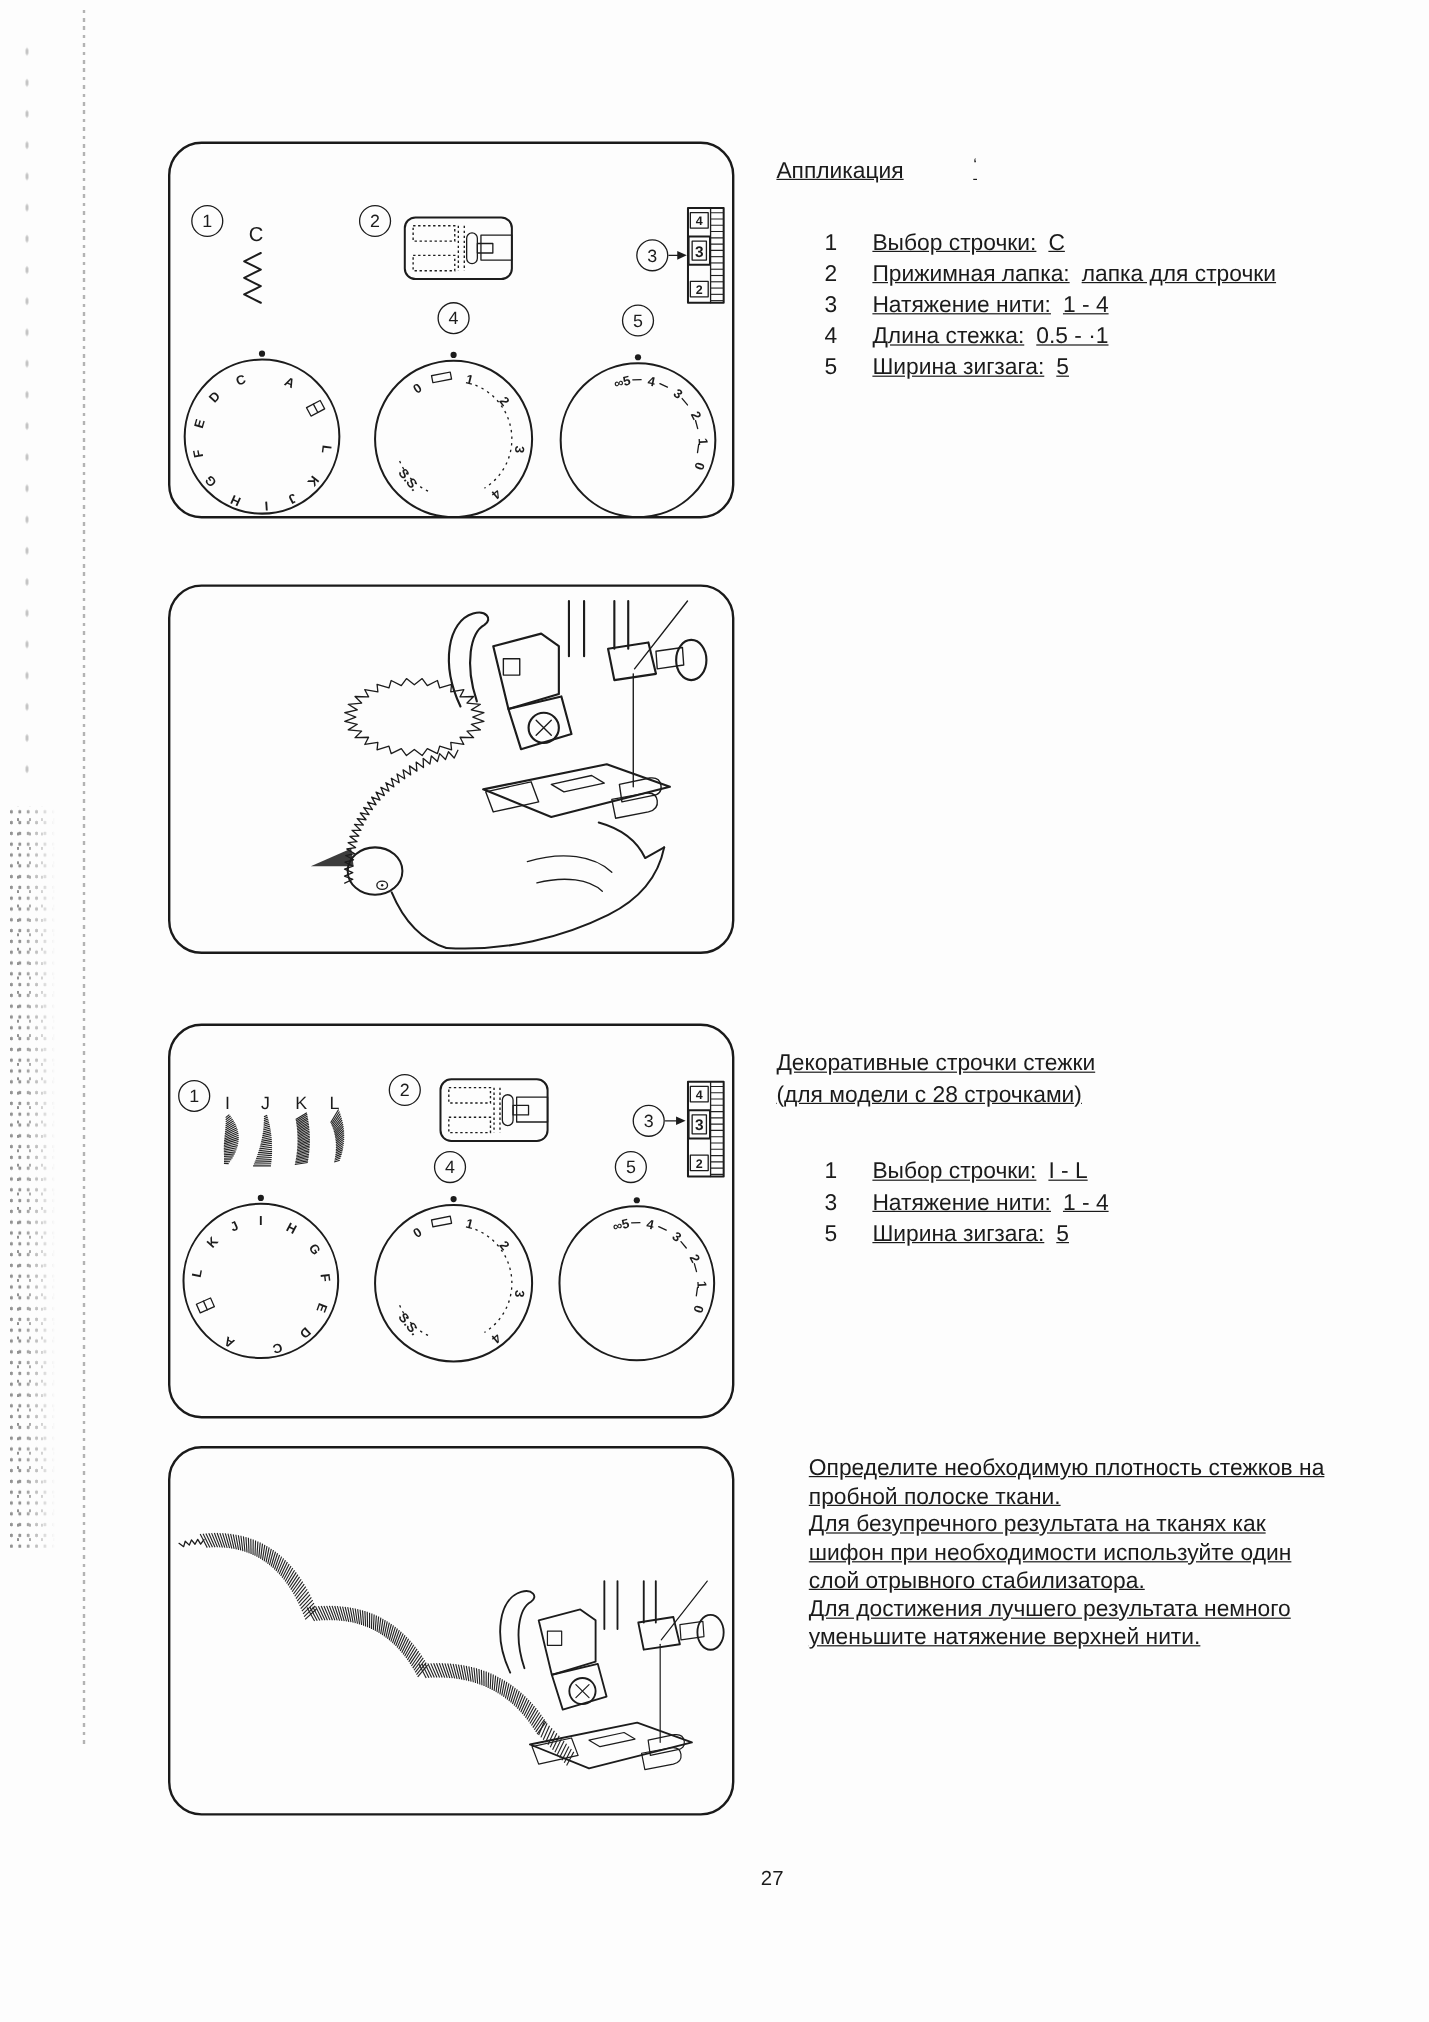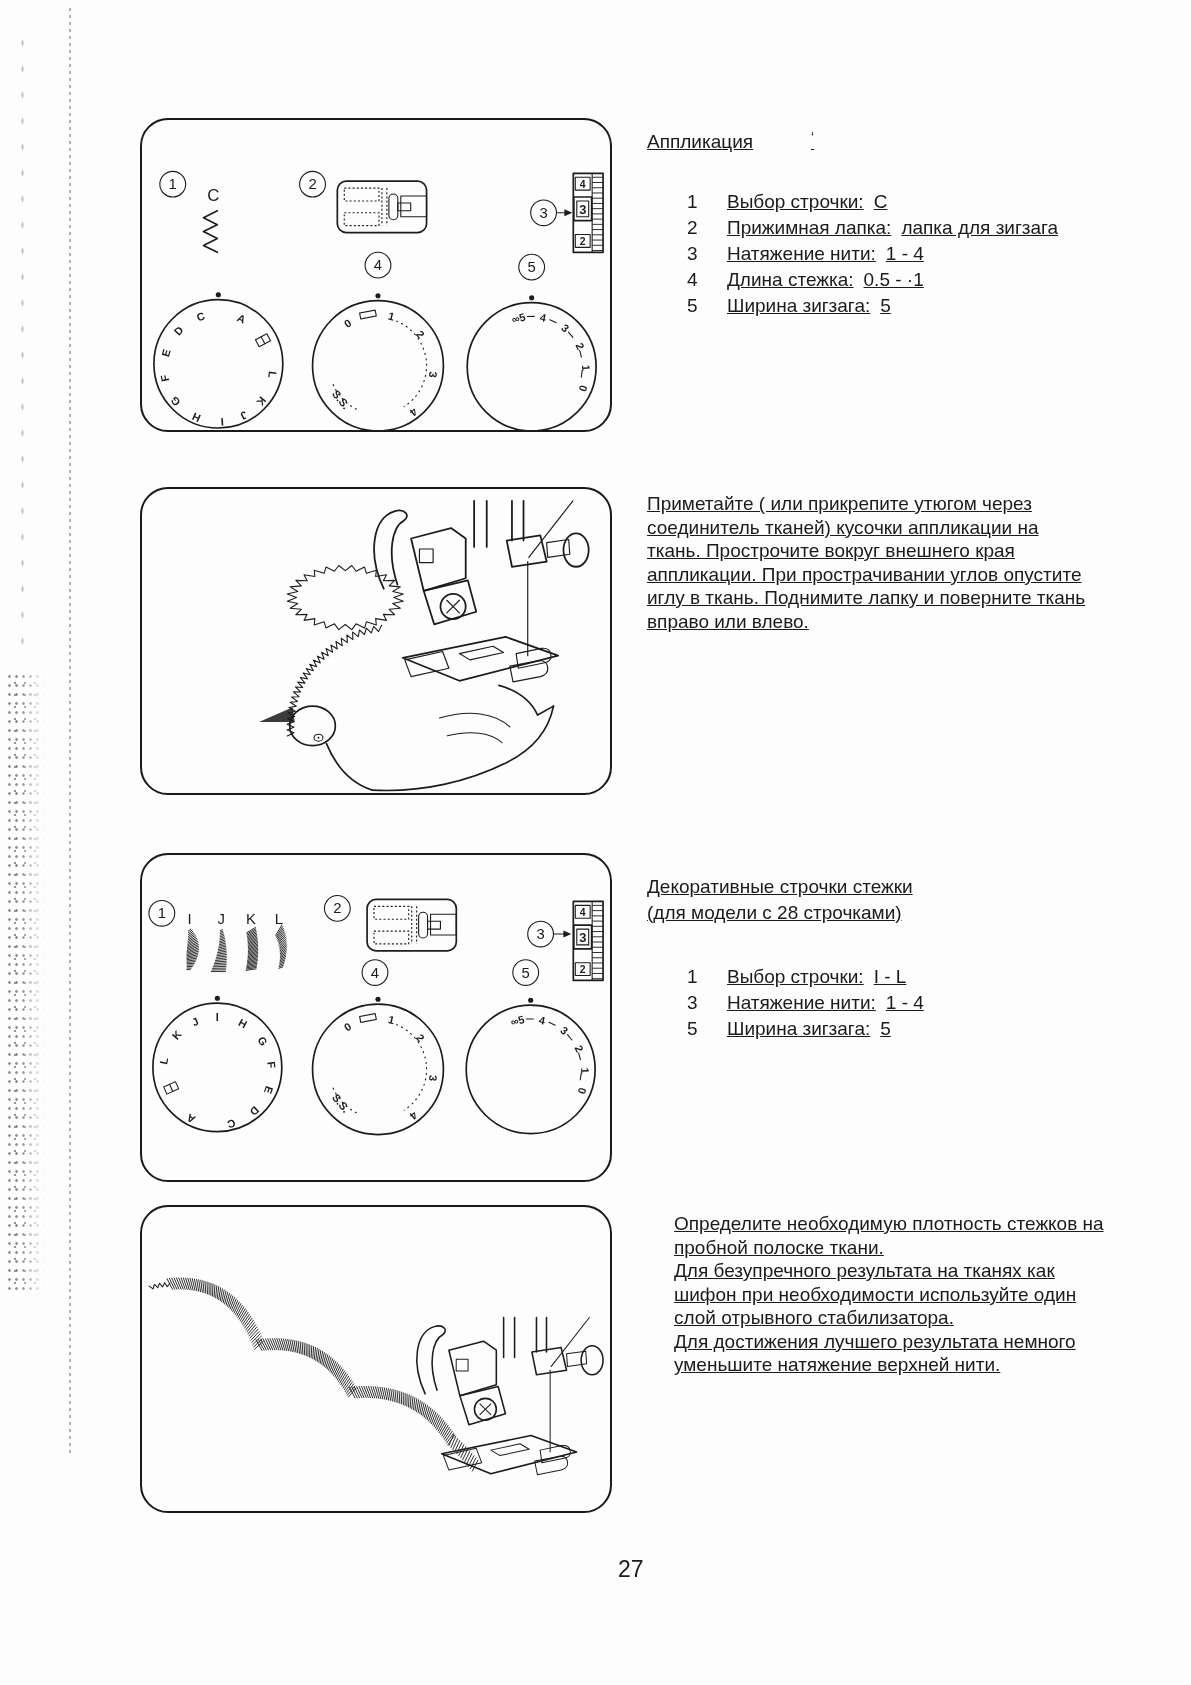--- a/index.html
+++ b/index.html
@@ -19,21 +19,21 @@
   #sec3{top:874px;}
   #sec4{top:1212px;white-space:pre-line;margin-left:27px;}
   .title{line-height:26px;}
   .subtitle{line-height:26px;}
   .list{margin-top:34px;margin-left:40px;}
   #sec3 .list{margin-top:38px;}
   .li{line-height:26px;}
   .no{display:inline-block;width:40px;}
   .val{margin-left:10px;white-space:pre-line;}
   .tmark{margin-left:58px;font-size:14px;vertical-align:6px;}
-  #pagenum{position:absolute;left:618px;top:1556px;font-size:23px;}
+  #pagenum{position:absolute;left:634px;top:1556px;font-size:17px;}
   
   .scanline{position:absolute;left:69px;top:8px;width:2px;height:1448px;opacity:.40;
     background:repeating-linear-gradient(180deg,#444 0 3px,transparent 3px 7px);}
   .speckles{position:absolute;left:6px;top:672px;width:42px;height:618px;opacity:.5;
     background-image:radial-gradient(#2a2a2a 1px,transparent 1.4px),radial-gradient(#2a2a2a .8px,transparent 1.2px);
     background-size:7px 9px,10px 12px;background-position:0 0,4px 5px;
     -webkit-mask-image:linear-gradient(90deg,#000 30%,transparent 95%);
     mask-image:linear-gradient(90deg,#000 30%,transparent 95%);}
   .speckles2{position:absolute;left:18px;top:30px;width:12px;height:620px;opacity:.28;
     background-image:radial-gradient(#333 .9px,transparent 1.3px);background-size:9px 26px;}
@@ -655,33 +655,27 @@
           <path d="M156,146 l24,-5 q8,-1 9,6 q1,7 -7,8 l-24,5 z" class="ln lnthin"></path>
           <path d="M150,158 l27,-5 q8,-1 9,6 q1,7 -7,9 l-26,5 z" class="ln lnthin"></path>
         </g>
       </svg>
   </div>
 
   <div id="sec1" class="tcol">
     <div class="title"><span>Аппликация</span><span class="tmark">‘</span></div>
     <div class="list">
       <div class="li"><span class="no">1</span><span>Выбор строчки:</span><span class="val">C</span></div>
-      <div class="li"><span class="no">2</span><span>Прижимная лапка:</span><span class="val">лапка для зигзага</span></div>
+      <div class="li"><span class="no">2</span><span>Прижимная лапка:</span><span class="val">лапка для строчки</span></div>
       <div class="li"><span class="no">3</span><span>Натяжение нити:</span><span class="val">1  -  4</span></div>
       <div class="li"><span class="no">4</span><span>Длина стежка:</span><span class="val">0.5  - ·1</span></div>
       <div class="li"><span class="no">5</span><span>Ширина зигзага:</span><span class="val">5</span></div>
     </div>
   </div>
 
-  <div id="sec2" class="tcol">Приметайте ( или прикрепите утюгом через
-соединитель тканей) кусочки аппликации на
-ткань. Прострочите вокруг внешнего края
-аппликации. При прострачивании углов опустите
-иглу в ткань. Поднимите лапку и поверните ткань
-вправо или влево.</div>
 
   <div id="sec3" class="tcol">
     <div class="title">Декоративные строчки стежки</div>
     <div class="subtitle">(для модели с 28 строчками)</div>
     <div class="list">
       <div class="li"><span class="no">1</span><span>Выбор строчки:</span><span class="val">I - L</span></div>
       <div class="li"><span class="no">3</span><span>Натяжение нити:</span><span class="val">1  -  4</span></div>
       <div class="li"><span class="no">5</span><span>Ширина зигзага:</span><span class="val">5</span></div>
     </div>
   </div>

